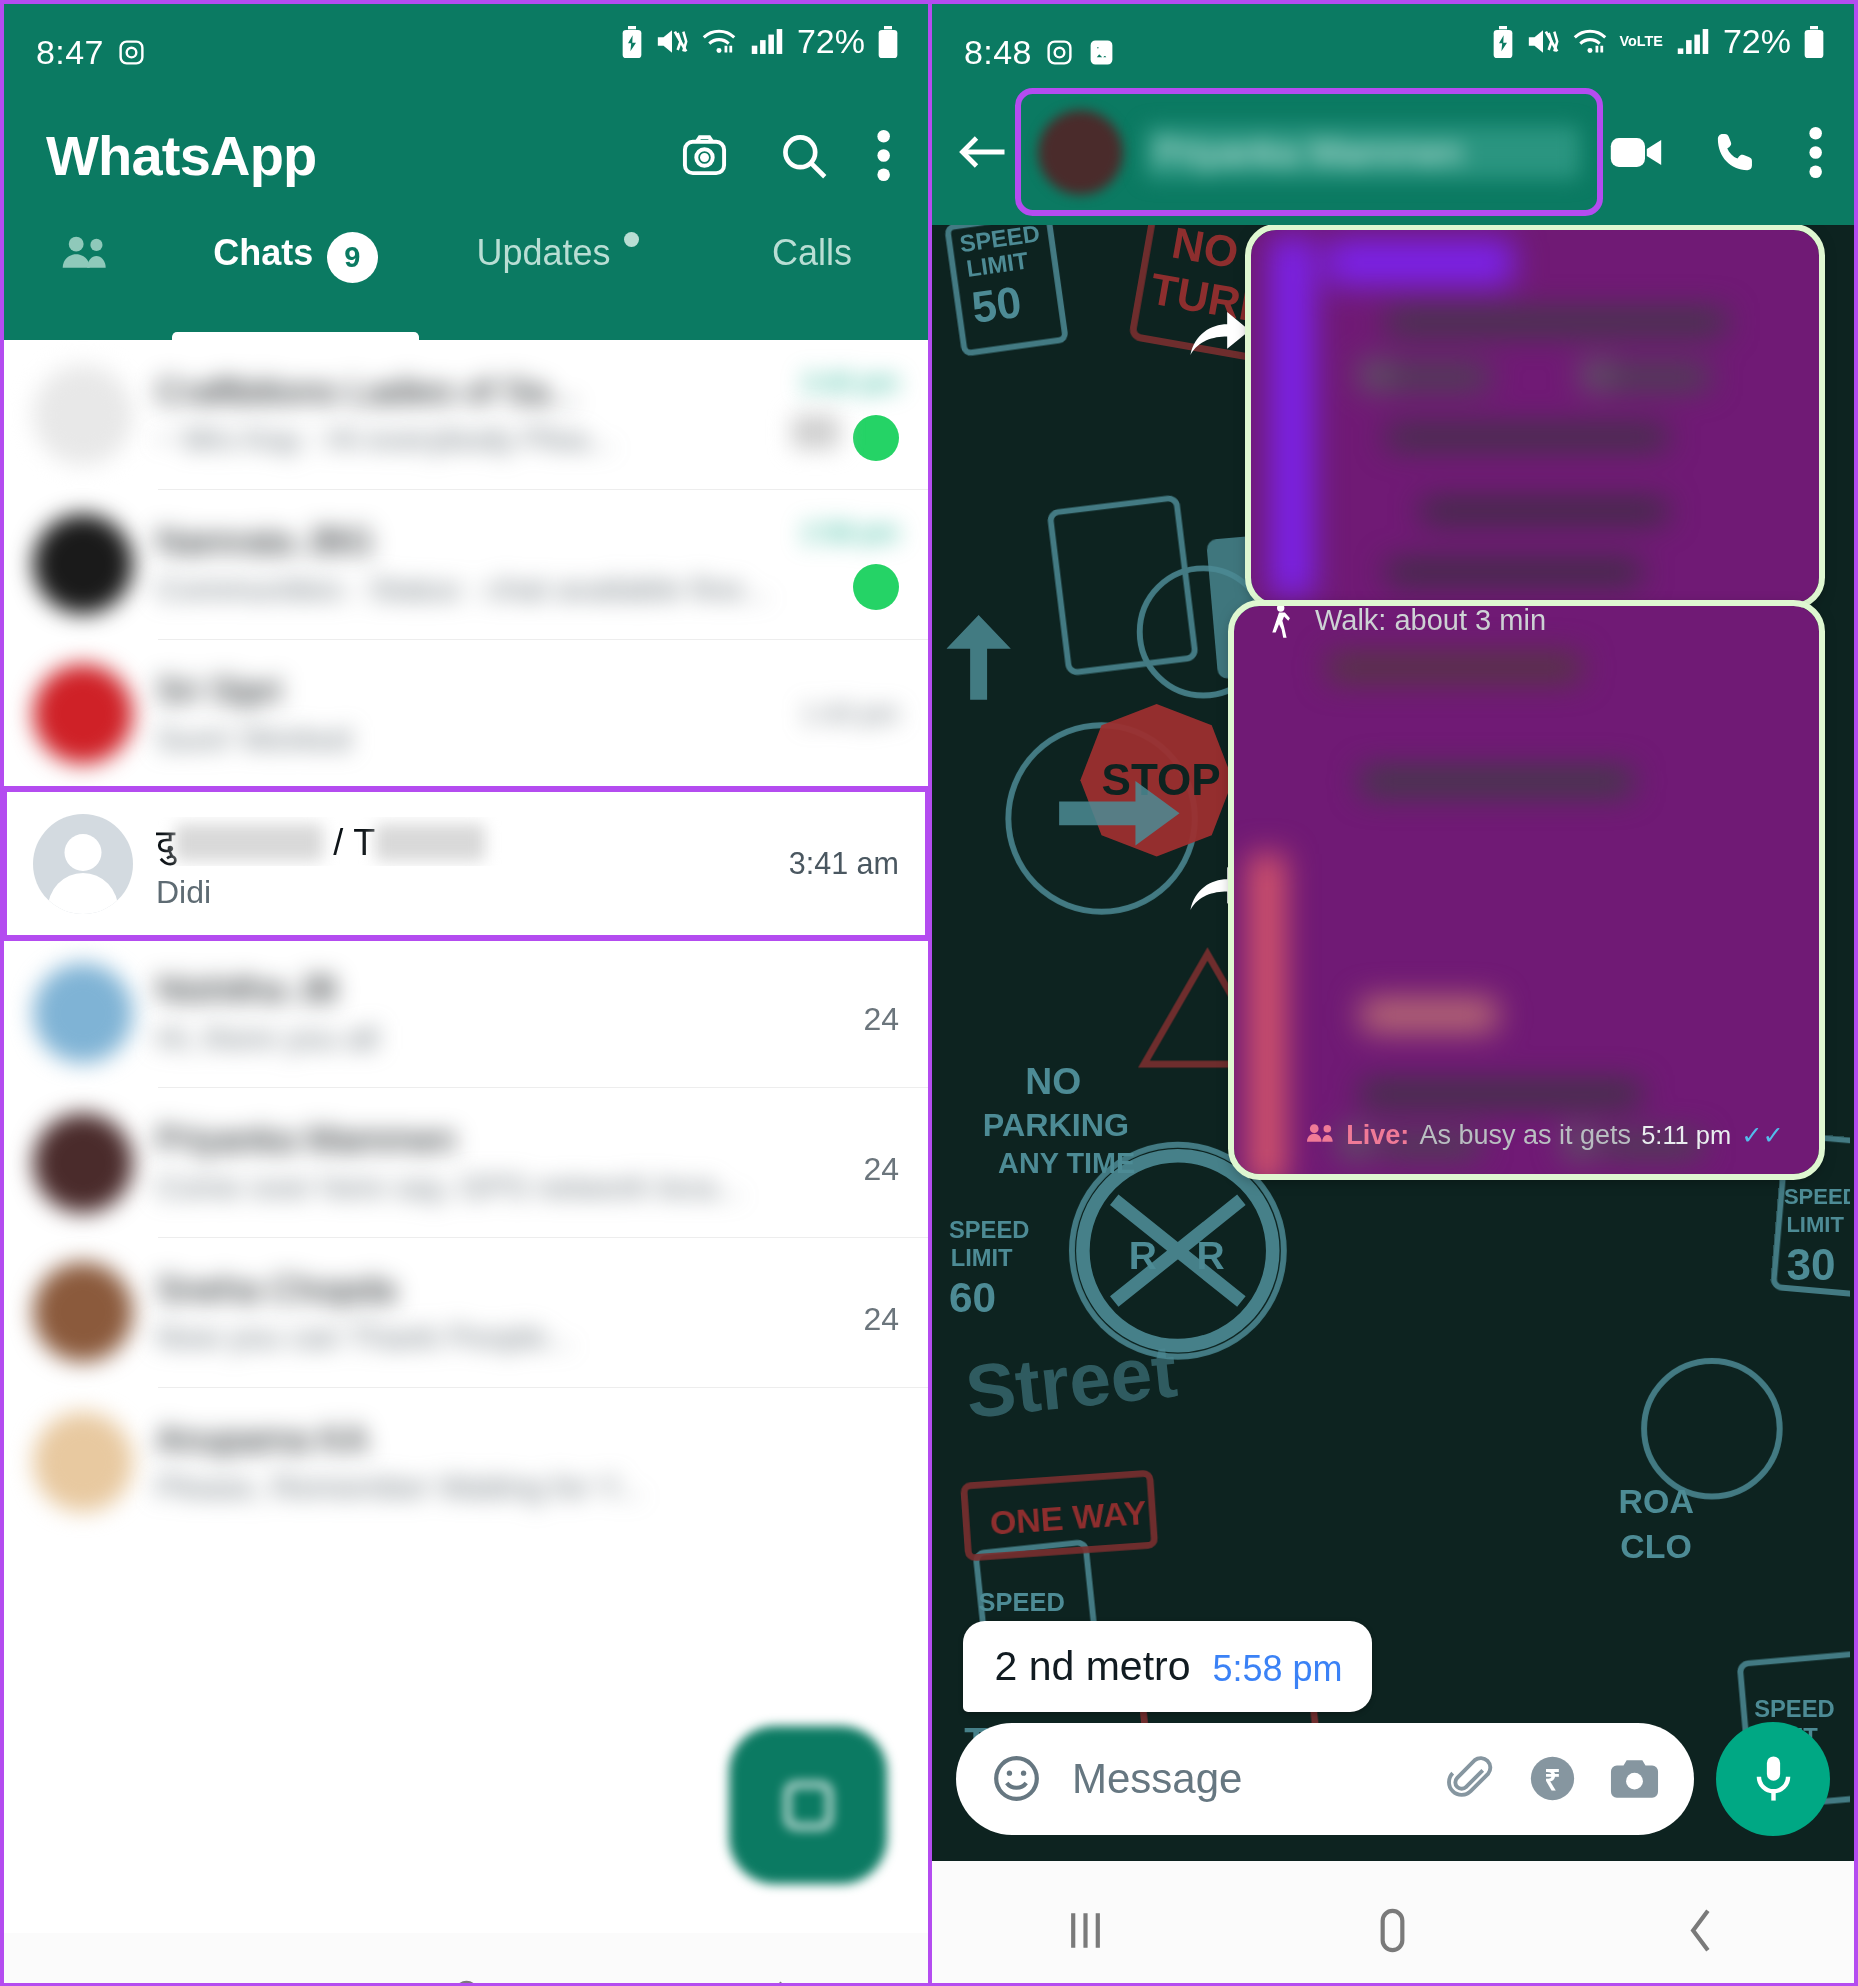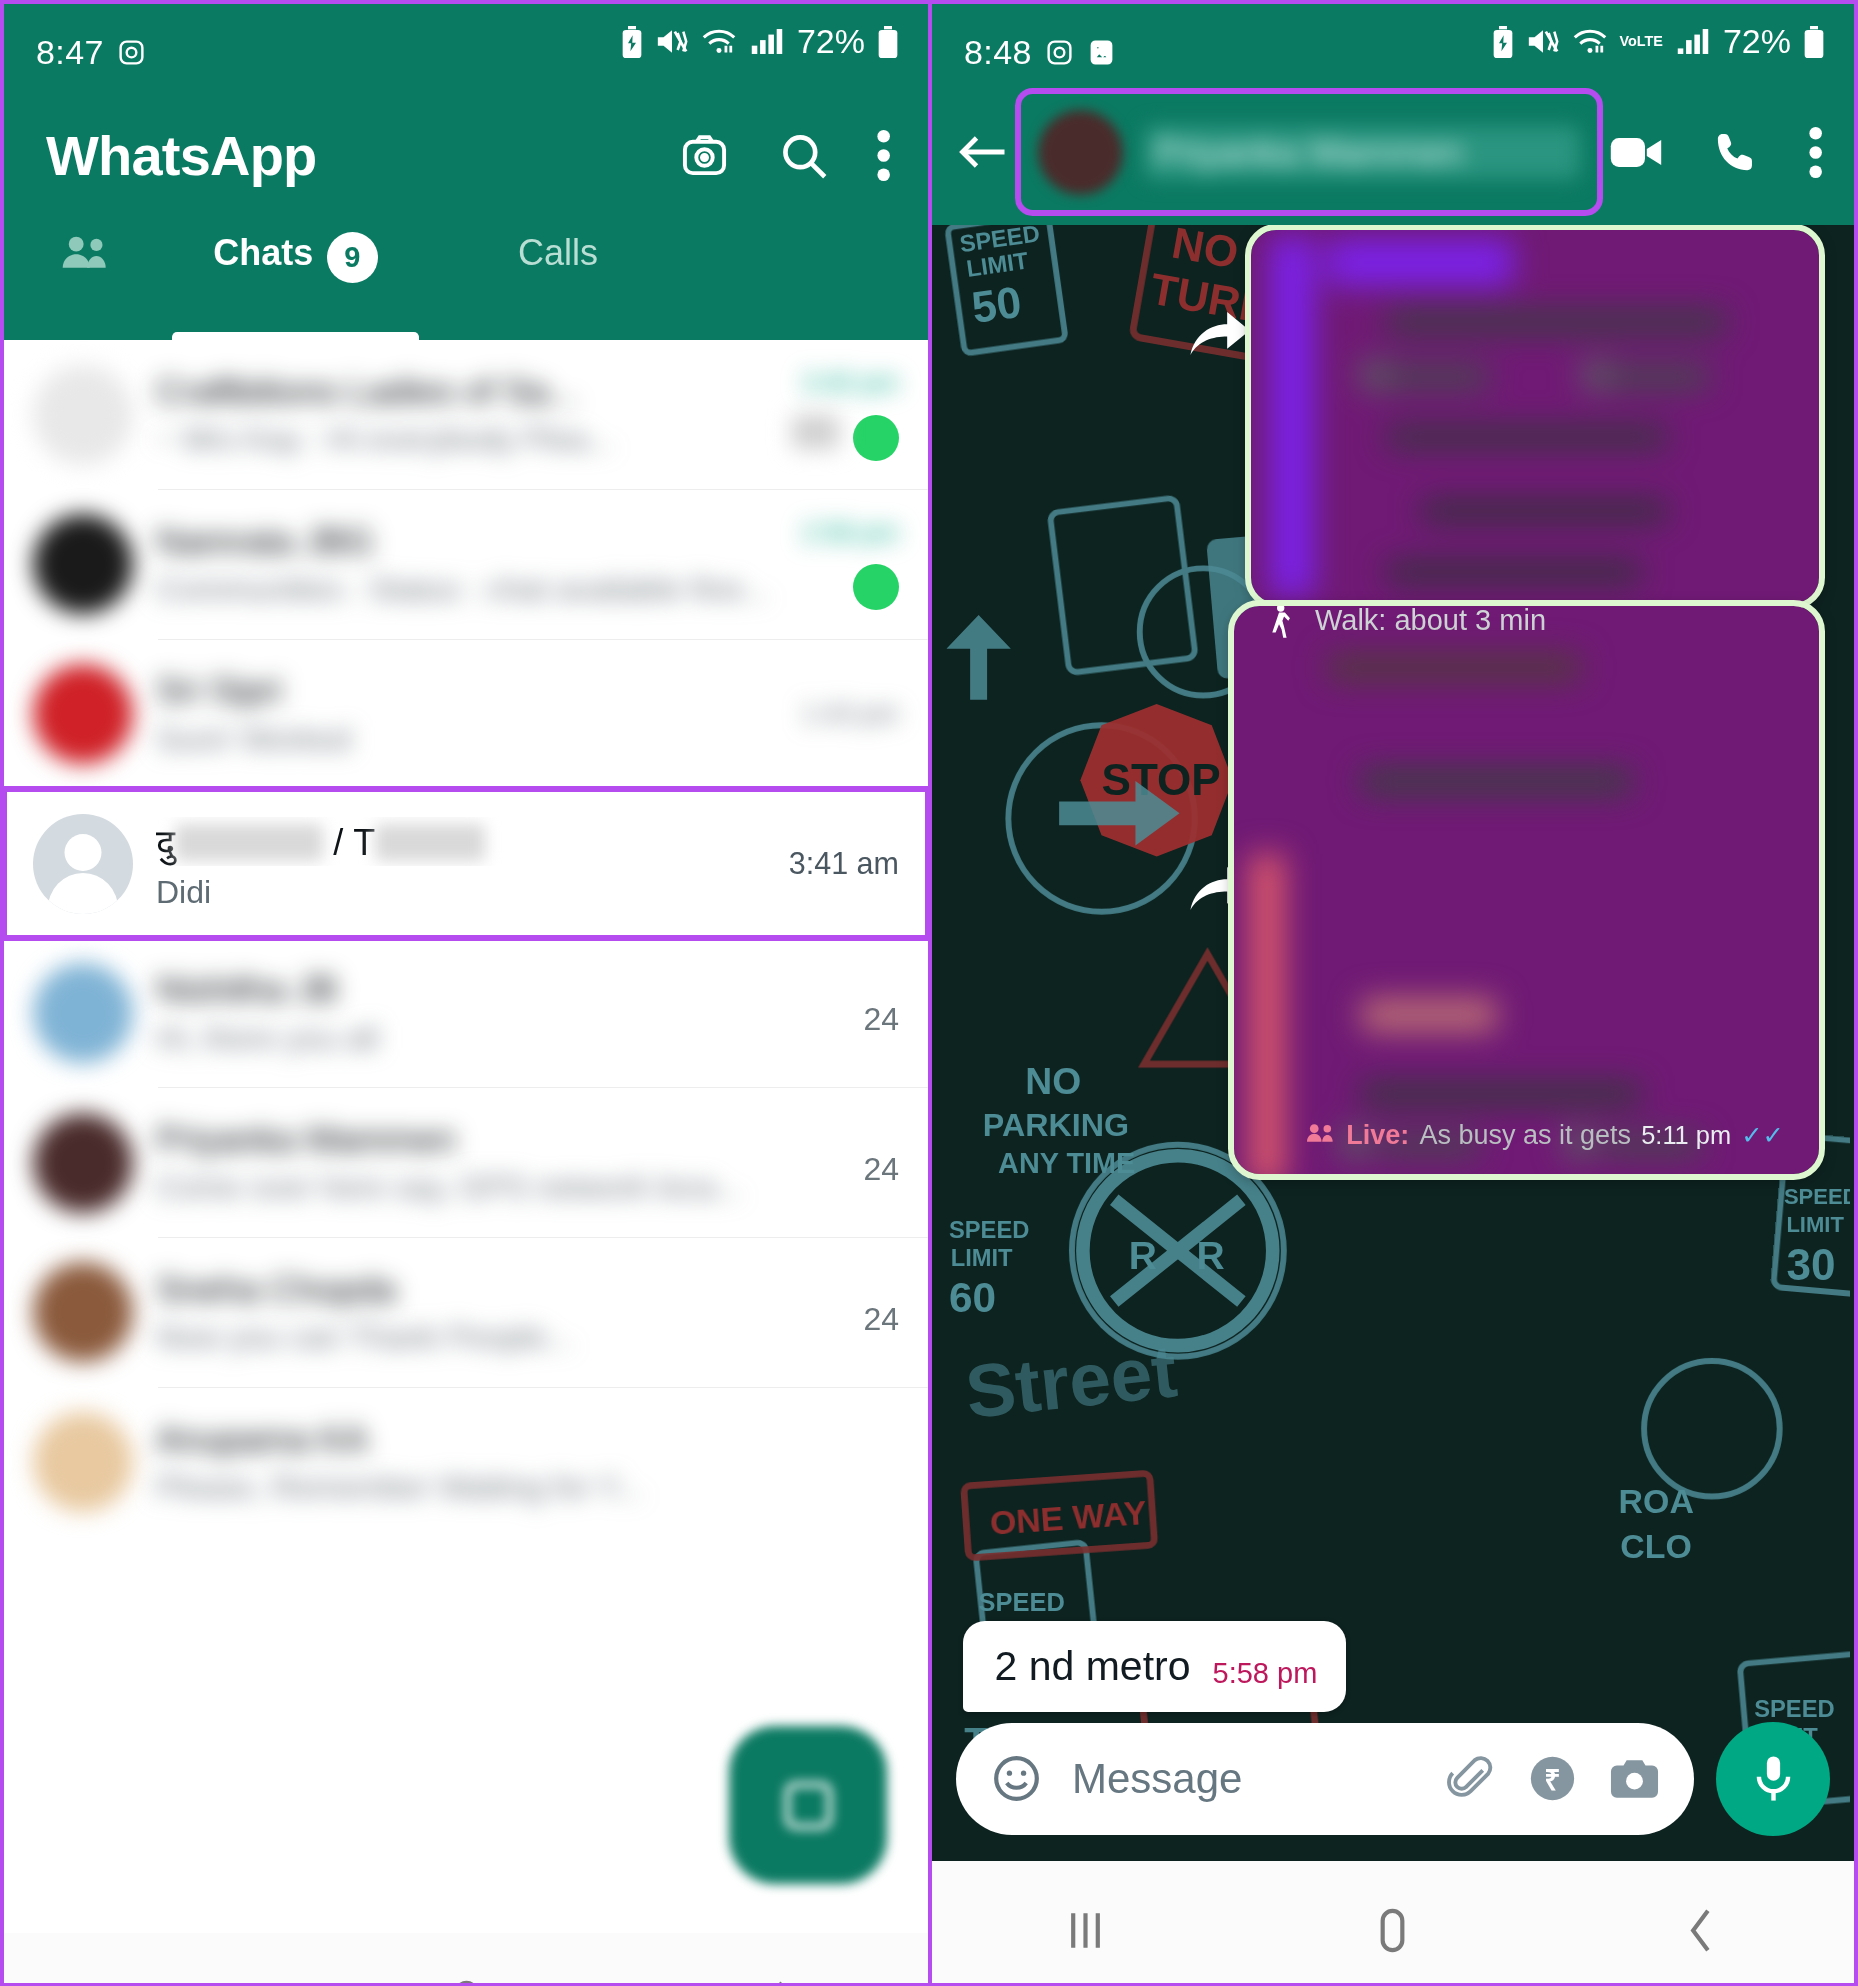--- a/index.html
+++ b/index.html
@@ -152,21 +152,21 @@
   .live-txt { color:#b9bec1; }
   .live-time { color:#e9edef; font-size:25.4px; }
   .ticks { color:#53bdeb; font-size:25.4px; }
 
   .bubble {
     position:absolute; left:30.5px; bottom:149px; background:#ffffff; border-radius:22px 22px 22px 5.1px;
     padding:22px 29px 22px 32px; display:flex; align-items:flex-end; gap:22px;
     box-shadow:0 1.7px 5.1px rgba(0,0,0,.25);
   }
   .bubble-text { font-size:41px; color:#111b21; }
-  .bubble-time { font-size:29px; color:#be185d; }
+  .bubble-time { font-size:36px; color:#3b82f6; }
 
   .composer {
     position:absolute; left:24px; right:24px; bottom:25.4px;
     display:flex; align-items:center; gap:22px;
   }
   .inputpill {
     flex:1 1 auto; height:112px; background:#fff; border-radius:56px;
     display:flex; align-items:center; padding:0 34px; gap:29px;
   }
   .placeholder { flex:1 1 auto; font-size:42px; color:#667781; }
@@ -278,20 +278,24 @@
             <circle cx="9" cy="6" r="4.4"></circle>
               <circle cx="21" cy="6.5" r="3.6"></circle>
             <path d="M1 20 c0-5 4-8 8-8 s8 3 8 8 z"></path>
               <path d="M15.5 20 c0-4.2 2.8-7 5.5-7 s5.5 2.8 5.5 7 z"></path>
           </svg>
         </span>
       </div>
       <div class="wa-tab chats">
         <span>Chats</span>
         <span class="badge-count">9</span>
+      </div>
+      <div class="wa-tab updates">
+        <span>Updates</span>
+        <span class="dot-new"></span>
       </div>
       <div class="wa-tab calls">
         <span>Calls</span>
       </div>
     </div>
 
     <div class="chatlist">
 
       <div class="chatrow">
         <div class="avatar blurred" style="background:#e8e8e8"></div>

